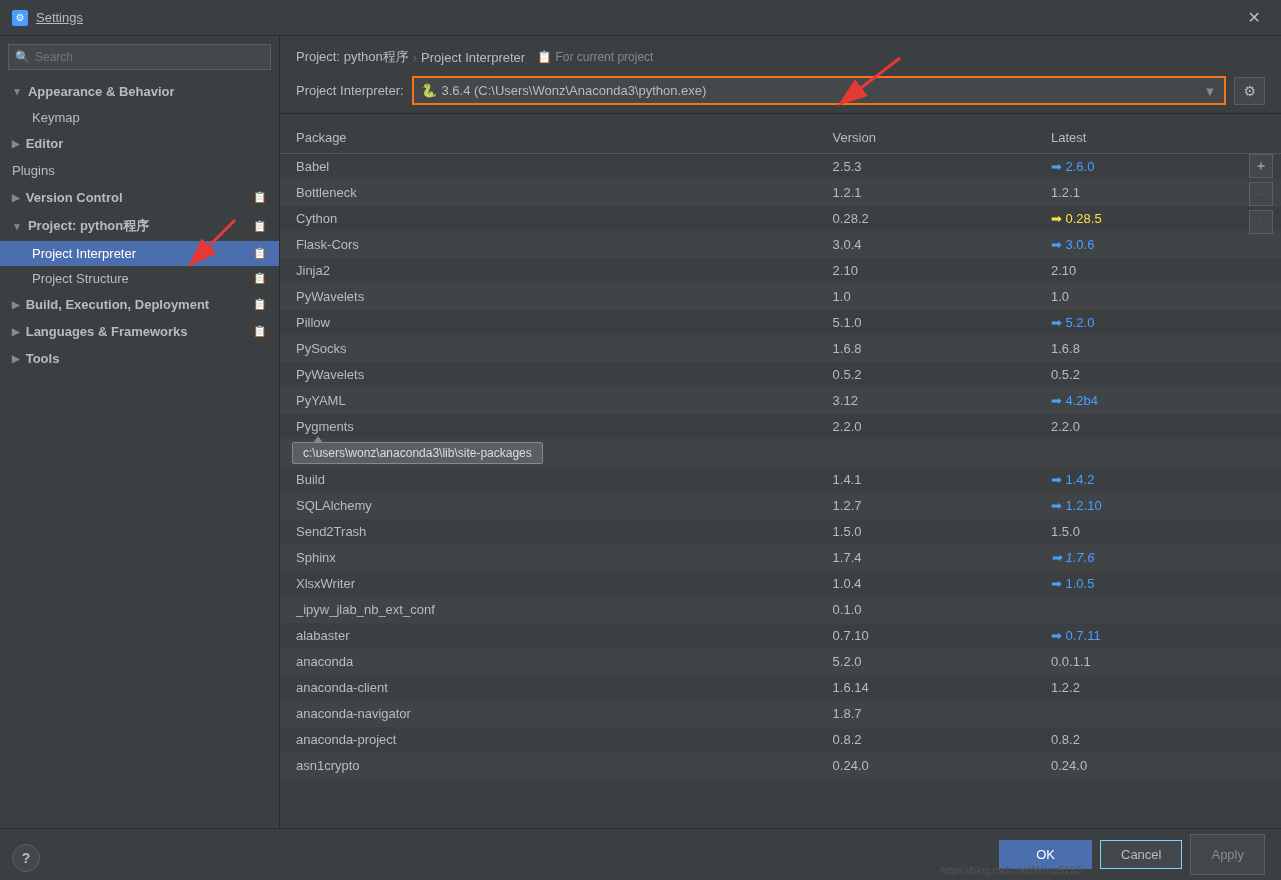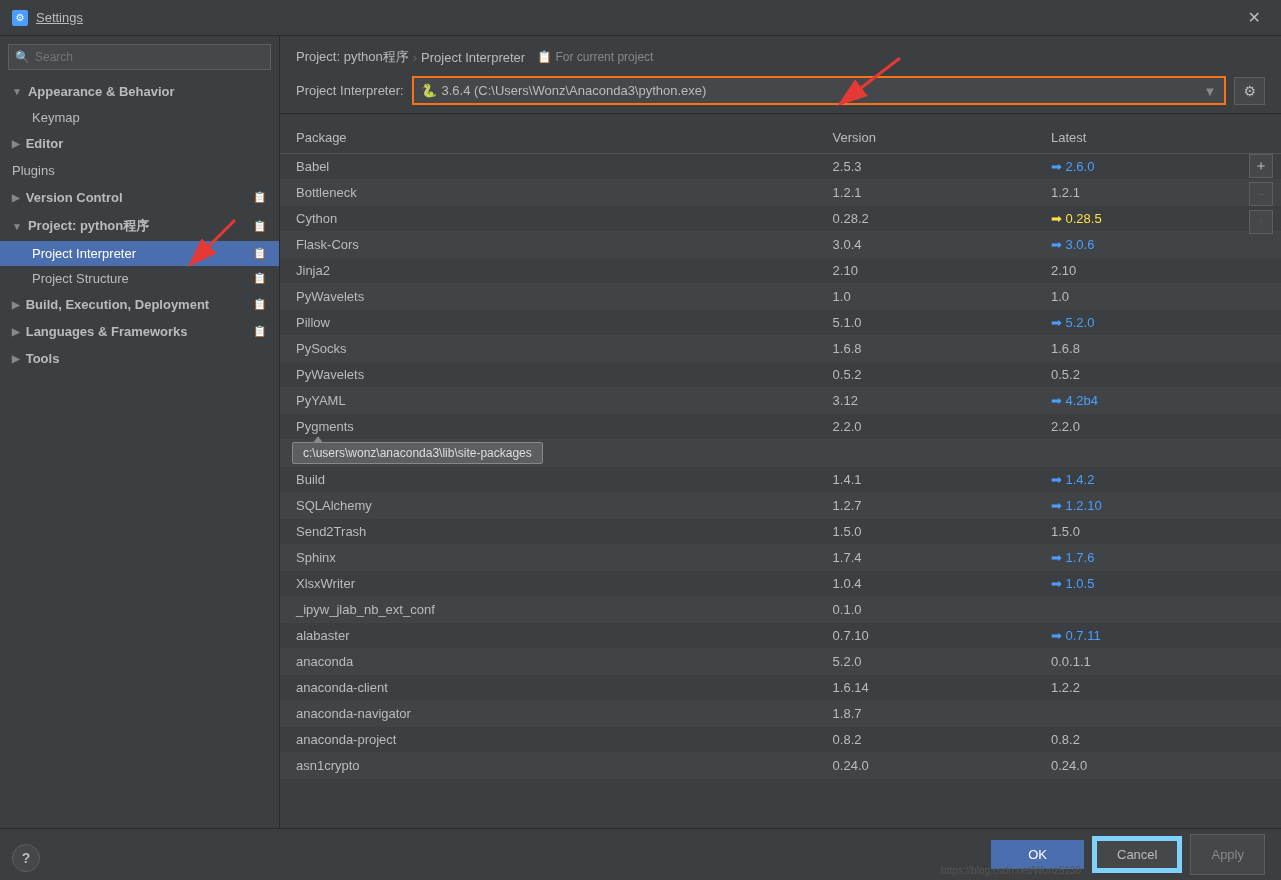--- a/index.html
+++ b/index.html
@@ -291,21 +291,21 @@
       background: #4b6eaf;
       border: 1px solid #4b6eaf;
       color: white;
       padding: 6px 36px;
       cursor: pointer;
       font-size: 13px;
       min-width: 70px;
     }
     .btn-cancel {
       background: #45484a;
-      border: 5px solid #7dd3fc;
+      border: 1px solid #7dd3fc;
       color: #bbbbbb;
       padding: 6px 20px;
       cursor: pointer;
       font-size: 13px;
       min-width: 70px;
     }
     .btn-apply {
       background: #45484a;
       border: 1px solid #5c5f61;
       color: #888;
@@ -519,21 +519,21 @@
                   <td style="color: rgb(74, 158, 255);">➡ 1.2.10</td>
                 </tr>
                 <tr>
                   <td>Send2Trash</td>
                   <td>1.5.0</td>
                   <td>1.5.0</td>
                 </tr>
                 <tr>
                   <td>Sphinx</td>
                   <td>1.7.4</td>
-                  <td style="color: rgb(74, 158, 255);">➡ 1.7.6</td>
+                  <td style="color: rgb(74, 158, 255); font-style: italic;">➡ 1.7.6</td>
                 </tr>
                 <tr>
                   <td>XlsxWriter</td>
                   <td>1.0.4</td>
                   <td style="color: rgb(74, 158, 255);">➡ 1.0.5</td>
                 </tr>
                 <tr>
                   <td>_ipyw_jlab_nb_ext_conf</td>
                   <td>0.1.0</td>
                   <td></td>

